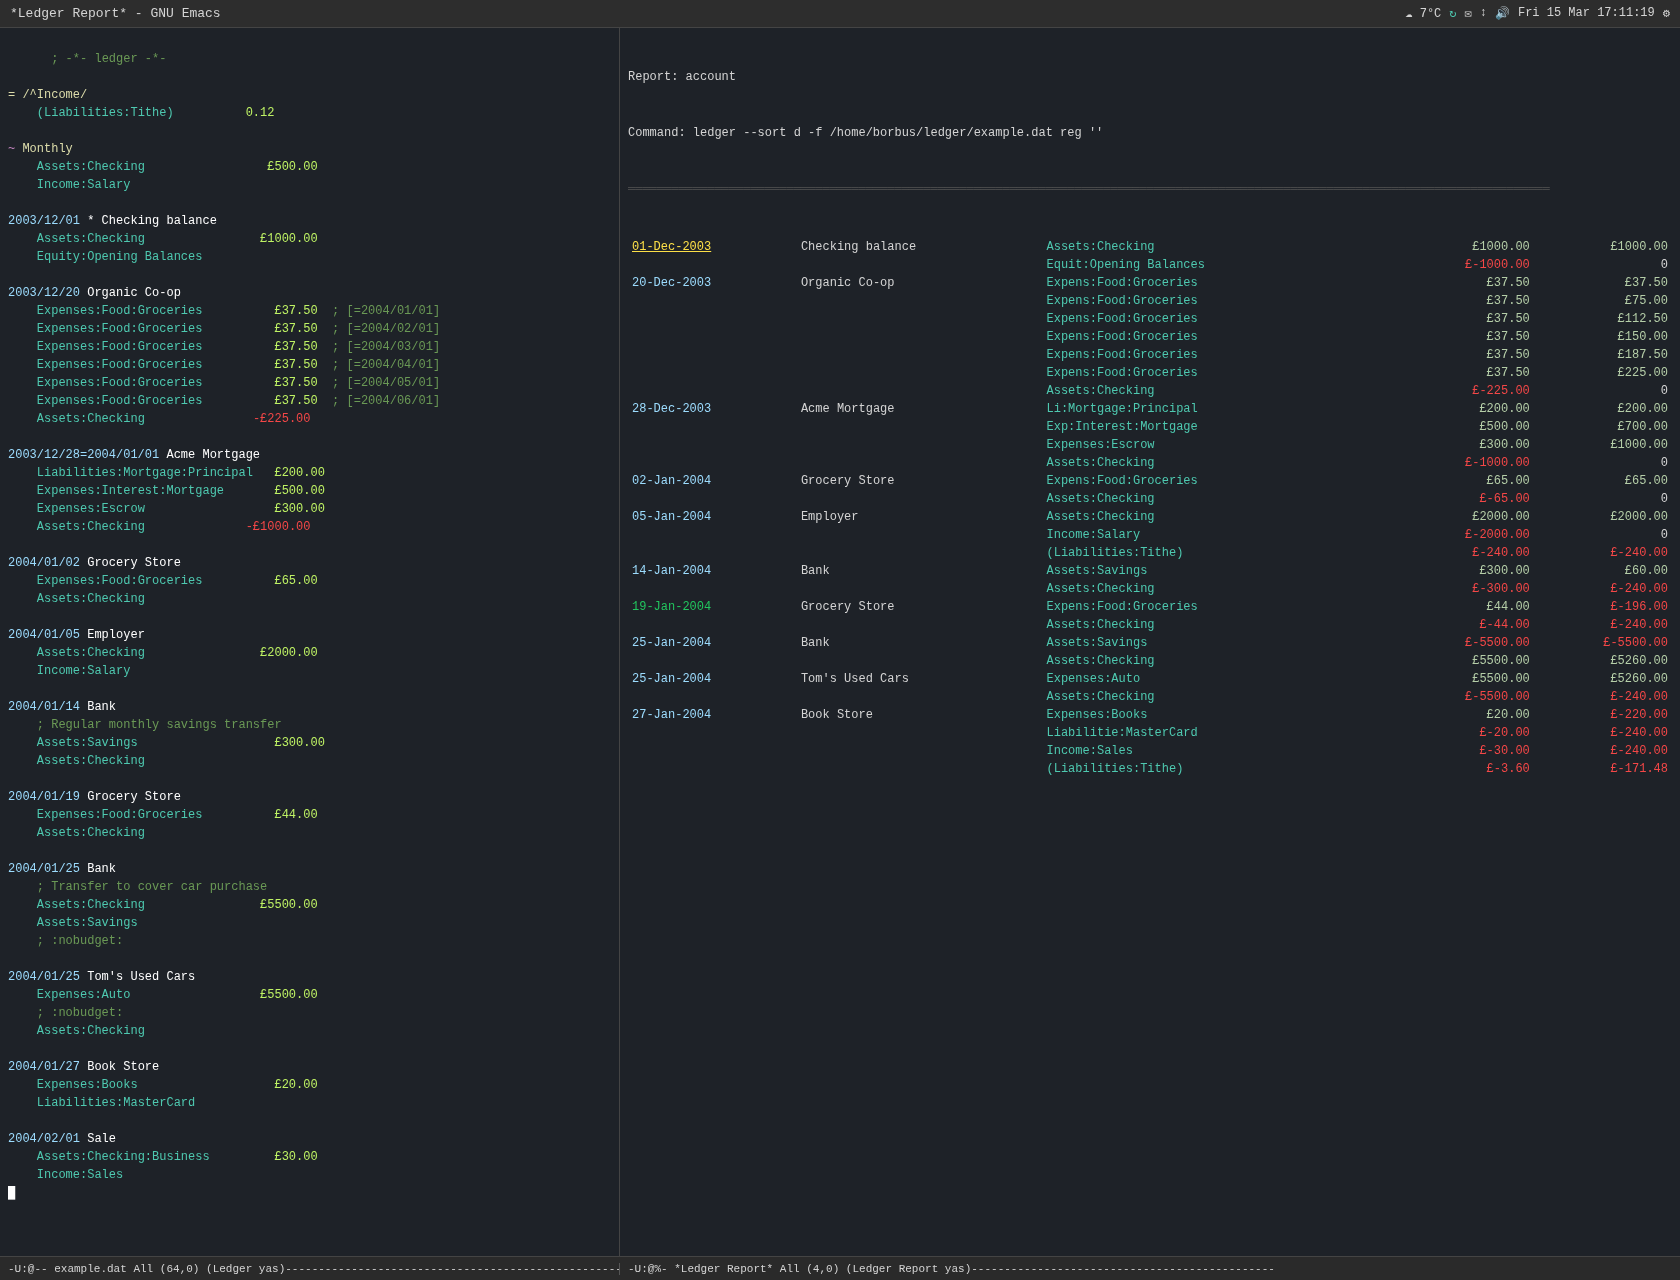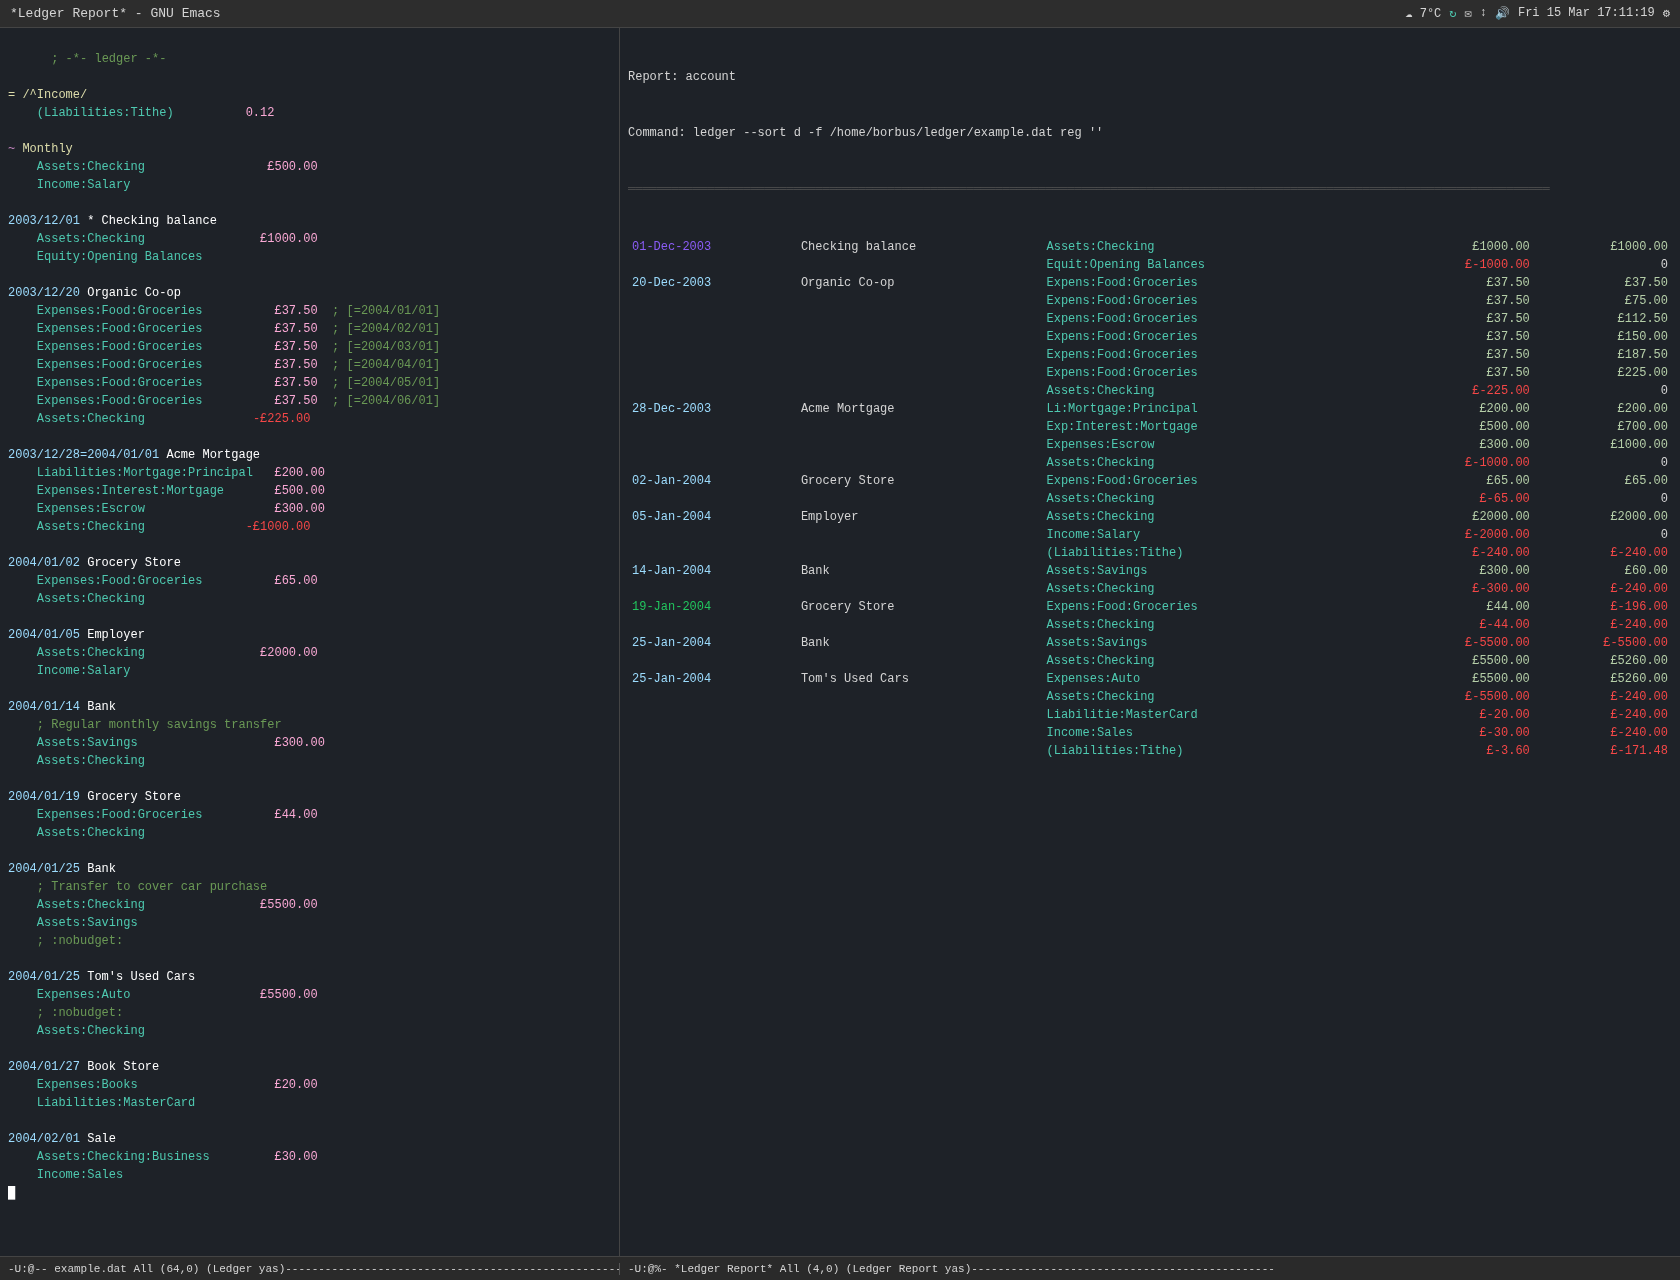--- a/index.html
+++ b/index.html
@@ -117,21 +117,21 @@
       line-height: 1.5;
       white-space: nowrap;
     }
     .col-date { width: 110px; color: #9cdcfe; }
     .col-desc { width: 160px; color: #d4d4d4; }
     .col-account { width: 230px; color: #4ec9b0; }
     .col-amount { width: 90px; text-align: right; }
     .col-balance { width: 90px; text-align: right; }
 
     .neg { color: #f44747; }
-    .pos { color: #f9a8d4; }
+    .pos { color: #bef264; }
   </style>
 </head>
 <body>
 
 <div id="titlebar">
   <span id="titlebar-title">*Ledger Report* - GNU Emacs</span>
   <div id="titlebar-right">
     <span>☁ 7°C</span>
     <span style="color:#4ec9b0; cursor:pointer;">↻</span>
     <span style="cursor:pointer;">✉</span>
@@ -214,21 +214,21 @@
   </div>
 
   <div id="right-pane">
     <div id="right-content">
       <div style="color:#d4d4d4; margin-bottom:2px;">Report: account</div>
       <div style="color:#d4d4d4; margin-bottom:2px;">Command: ledger --sort d -f /home/borbus/ledger/example.dat reg ''</div>
       <div style="color:#555; margin-bottom:4px; overflow:hidden;">════════════════════════════════════════════════════════════════════════════════════════════════════════════════════════════════</div>
       <table class="report-table">
         <tbody id="report-tbody">
         <tr>
-      <td class="col-date" style="color:#8b5cf6;">01-Dec-2003</td>
+      <td class="col-date" style="color:#fde047;text-decoration:underline;">01-Dec-2003</td>
       <td class="col-desc" style="color:#d4d4d4;">Checking balance</td>
       <td class="col-account" style="color:#4ec9b0;">Assets:Checking</td>
       <td class="col-amount" style="text-align:right;"><span style="color:#b5cea8">£1000.00</span></td>
       <td class="col-balance" style="text-align:right;"><span style="color:#b5cea8">£1000.00</span></td>
     </tr><tr>
       <td class="col-date" style="color:#9cdcfe;"></td>
       <td class="col-desc" style="color:#d4d4d4;"></td>
       <td class="col-account" style="color:#4ec9b0;">Equit:Opening Balances</td>
       <td class="col-amount" style="text-align:right;"><span style="color:#f44747">£-1000.00</span></td>
       <td class="col-balance" style="text-align:right;"><span style="color:#d4d4d4">0</span></td>
@@ -369,20 +369,26 @@
       <td class="col-desc" style="color:#d4d4d4;">Tom's Used Cars</td>
       <td class="col-account" style="color:#4ec9b0;">Expenses:Auto</td>
       <td class="col-amount" style="text-align:right;"><span style="color:#b5cea8">£5500.00</span></td>
       <td class="col-balance" style="text-align:right;"><span style="color:#b5cea8">£5260.00</span></td>
     </tr><tr>
       <td class="col-date" style="color:#9cdcfe;"></td>
       <td class="col-desc" style="color:#d4d4d4;"></td>
       <td class="col-account" style="color:#4ec9b0;">Assets:Checking</td>
       <td class="col-amount" style="text-align:right;"><span style="color:#f44747">£-5500.00</span></td>
       <td class="col-balance" style="text-align:right;"><span style="color:#f44747">£-240.00</span></td>
+    </tr><tr>
+      <td class="col-date" style="color:#9cdcfe;">27-Jan-2004</td>
+      <td class="col-desc" style="color:#d4d4d4;">Book Store</td>
+      <td class="col-account" style="color:#4ec9b0;">Expenses:Books</td>
+      <td class="col-amount" style="text-align:right;"><span style="color:#b5cea8">£20.00</span></td>
+      <td class="col-balance" style="text-align:right;"><span style="color:#f44747">£-220.00</span></td>
     </tr><tr>
       <td class="col-date" style="color:#9cdcfe;"></td>
       <td class="col-desc" style="color:#d4d4d4;"></td>
       <td class="col-account" style="color:#4ec9b0;">Liabilitie:MasterCard</td>
       <td class="col-amount" style="text-align:right;"><span style="color:#f44747">£-20.00</span></td>
       <td class="col-balance" style="text-align:right;"><span style="color:#f44747">£-240.00</span></td>
     </tr><tr>
       <td class="col-date" style="color:#9cdcfe;"></td>
       <td class="col-desc" style="color:#d4d4d4;"></td>
       <td class="col-account" style="color:#4ec9b0;">Income:Sales</td>

